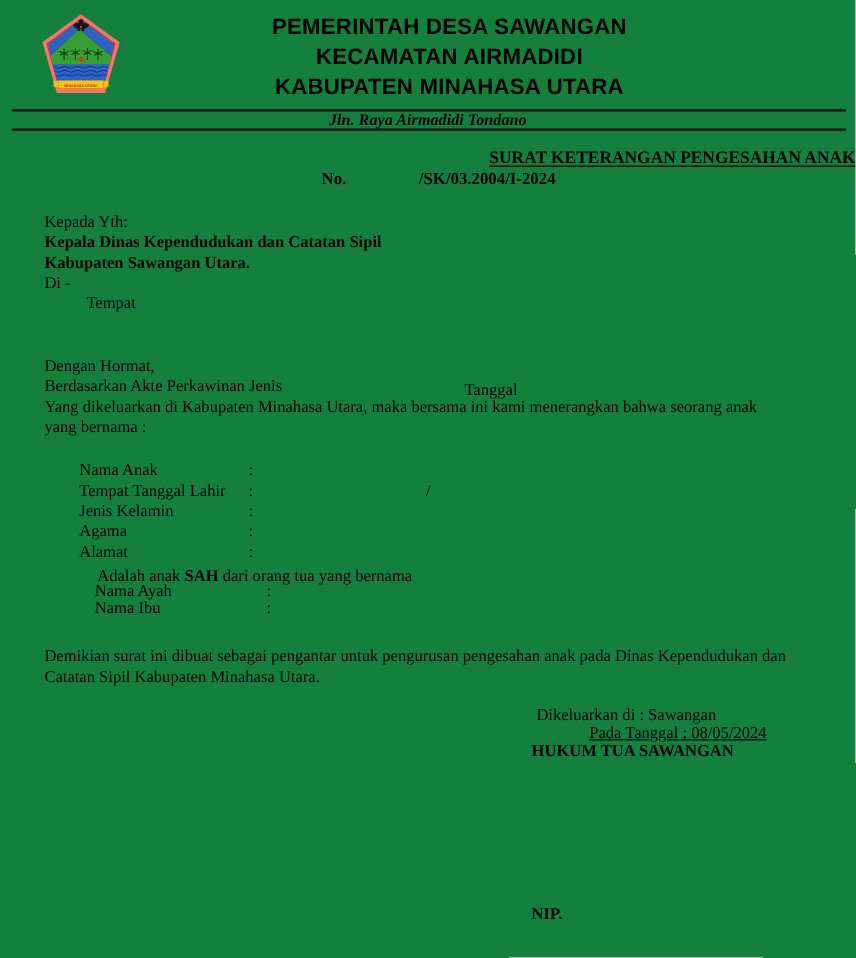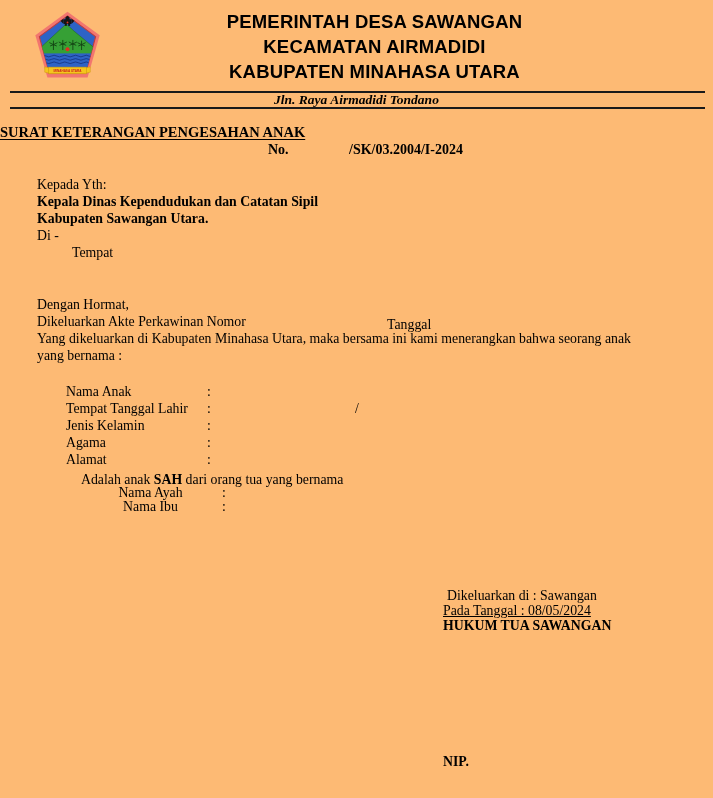--- a/index.html
+++ b/index.html
@@ -1,18 +1,18 @@
 <!DOCTYPE html>
 <html><head>
 <meta charset="utf-8">
 <style>
   * { margin:0; padding:0; box-sizing:border-box; }
   html,body { background:#ffffff; }
   .page {
-    position:relative; width:713px; height:798px; background:#fdba74;
+    position:relative; width:713px; height:798px; background:#15803d;
     font-family:"Liberation Serif", serif; color:#000; overflow:hidden;
   }
   .nowrap { white-space:nowrap; }
 
   
   .logo { position:absolute; left:34px; top:11px; width:67px; height:70px; }
   .org-block {
     position:absolute; top:9px; left:0; right:0; text-align:center; padding-left:36px;
     font-family:"Liberation Sans", sans-serif; font-weight:bold;
     font-size:18.5px; line-height:25px; letter-spacing:0.2px;
@@ -20,21 +20,21 @@
   .rule { position:absolute; left:10px; right:8px; border-top:2px solid #1a1a1a; height:0; }
   .rule-top { top:91px; }
   .rule-bottom { top:107px; }
   .street-line {
     position:absolute; top:92px; left:0; right:0; text-align:center; 
     font-weight:bold; font-style:italic; font-size:13.5px; line-height:15px;
   }
 
   
   .doc-title {
-    position:absolute; top:124px; left:0; right:0; text-align:left;
+    position:absolute; top:124px; left:0; right:0; text-align:right;
     font-weight:bold; font-size:14.5px; text-decoration:underline; text-underline-offset:2px;
   }
   .no-line { position:absolute; top:142px; left:268px; font-weight:bold; font-size:14px; }
   .no-line .no-value { position:absolute; left:81px; top:0; white-space:nowrap; }
 
   
   .recipient { position:absolute; left:37px; top:176px; font-size:13.8px; line-height:17px; }
   .recipient .bold { font-weight:bold; }
   .recipient .indent { padding-left:35px; }
 
@@ -45,29 +45,29 @@
 
   
   .fields { position:absolute; left:66px; top:383px; font-size:13.8px; line-height:17px; }
   .frow { position:relative; }
   .frow .flabel { display:inline-block; width:141px; }
   .frow .slash { position:absolute; left:289px; top:0; }
 
   .sah-line { position:absolute; left:81px; top:472px; font-size:13.8px; }
   .sah-line b { font-weight:bold; }
 
-  .parents { position:absolute; left:79px; top:486px; font-size:13.8px; line-height:14px;text-align:center; }
+  .parents { position:absolute; left:79px; top:486px; font-size:13.8px; line-height:14px; }
   .parents .flabel { display:inline-block; width:143px; }
 
   .closing { position:absolute; left:37px; top:538px; font-size:13.8px; line-height:17px; width:660px; }
 
   
   .signature { position:absolute; left:443px; top:588px; font-size:13.8px; line-height:15px; }
   .signature .issued-at { padding-left:4px; }
-  .signature .issued-date { text-decoration:underline; }
+  .signature .issued-date { text-decoration:underline;margin-left:48px; }
   .signature .signer { font-weight:bold; }
   .nip { position:absolute; left:443px; top:754px; font-size:13.8px; font-weight:bold;text-align:center; }
 </style>
 </head>
 <body>
 
 <div class="page">
 
   <svg class="logo" viewBox="0 0 100 104" aria-hidden="true">
     <polygon points="50,1 98,36 80,99 20,99 2,36" fill="#f2766f"></polygon>
@@ -124,21 +124,21 @@
     <div class="nowrap">Kepada Yth:</div>
     <div class="bold nowrap">Kepala Dinas Kependudukan dan Catatan Sipil</div>
     <div class="bold nowrap">Kabupaten Sawangan Utara.</div>
     <div class="nowrap">Di -</div>
     <div class="indent nowrap">Tempat</div>
   </div>
 
   <div class="para1">
     <div class="nowrap">Dengan Hormat,</div>
     <div class="basis-row nowrap">
-      <span>Dikeluarkan Akte Perkawinan Nomor</span>
+      <span>Berdasarkan Akte Perkawinan Jenis</span>
       <span class="tanggal">Tanggal</span>
     </div>
     <div class="nowrap">Yang dikeluarkan di Kabupaten Minahasa Utara, maka bersama ini kami menerangkan bahwa seorang anak</div>
     <div class="nowrap">yang bernama :</div>
   </div>
 
   <div class="fields">
     <div class="frow">
       <span class="flabel">Nama Anak</span><span>:</span><span></span>
     </div>
@@ -162,20 +162,24 @@
 
   <div class="parents">
     <div class="frow">
       <span class="flabel">Nama Ayah</span><span>:</span><span></span>
     </div>
     <div class="frow">
       <span class="flabel">Nama Ibu</span><span>:</span><span></span>
     </div>
   </div>
 
+  <div class="closing">
+    <div class="nowrap">Demikian surat ini dibuat sebagai pengantar untuk pengurusan pengesahan anak pada Dinas Kependudukan dan</div>
+    <div class="nowrap">Catatan Sipil Kabupaten Minahasa Utara.</div>
+  </div>
 
   <div class="signature">
     <div class="issued-at nowrap">Dikeluarkan di : Sawangan</div>
     <div class="issued-date nowrap">Pada Tanggal : 08/05/2024</div>
     <div class="signer nowrap">HUKUM TUA SAWANGAN</div>
   </div>
 
   <div class="nip nowrap">NIP.</div>
 
 </div>

